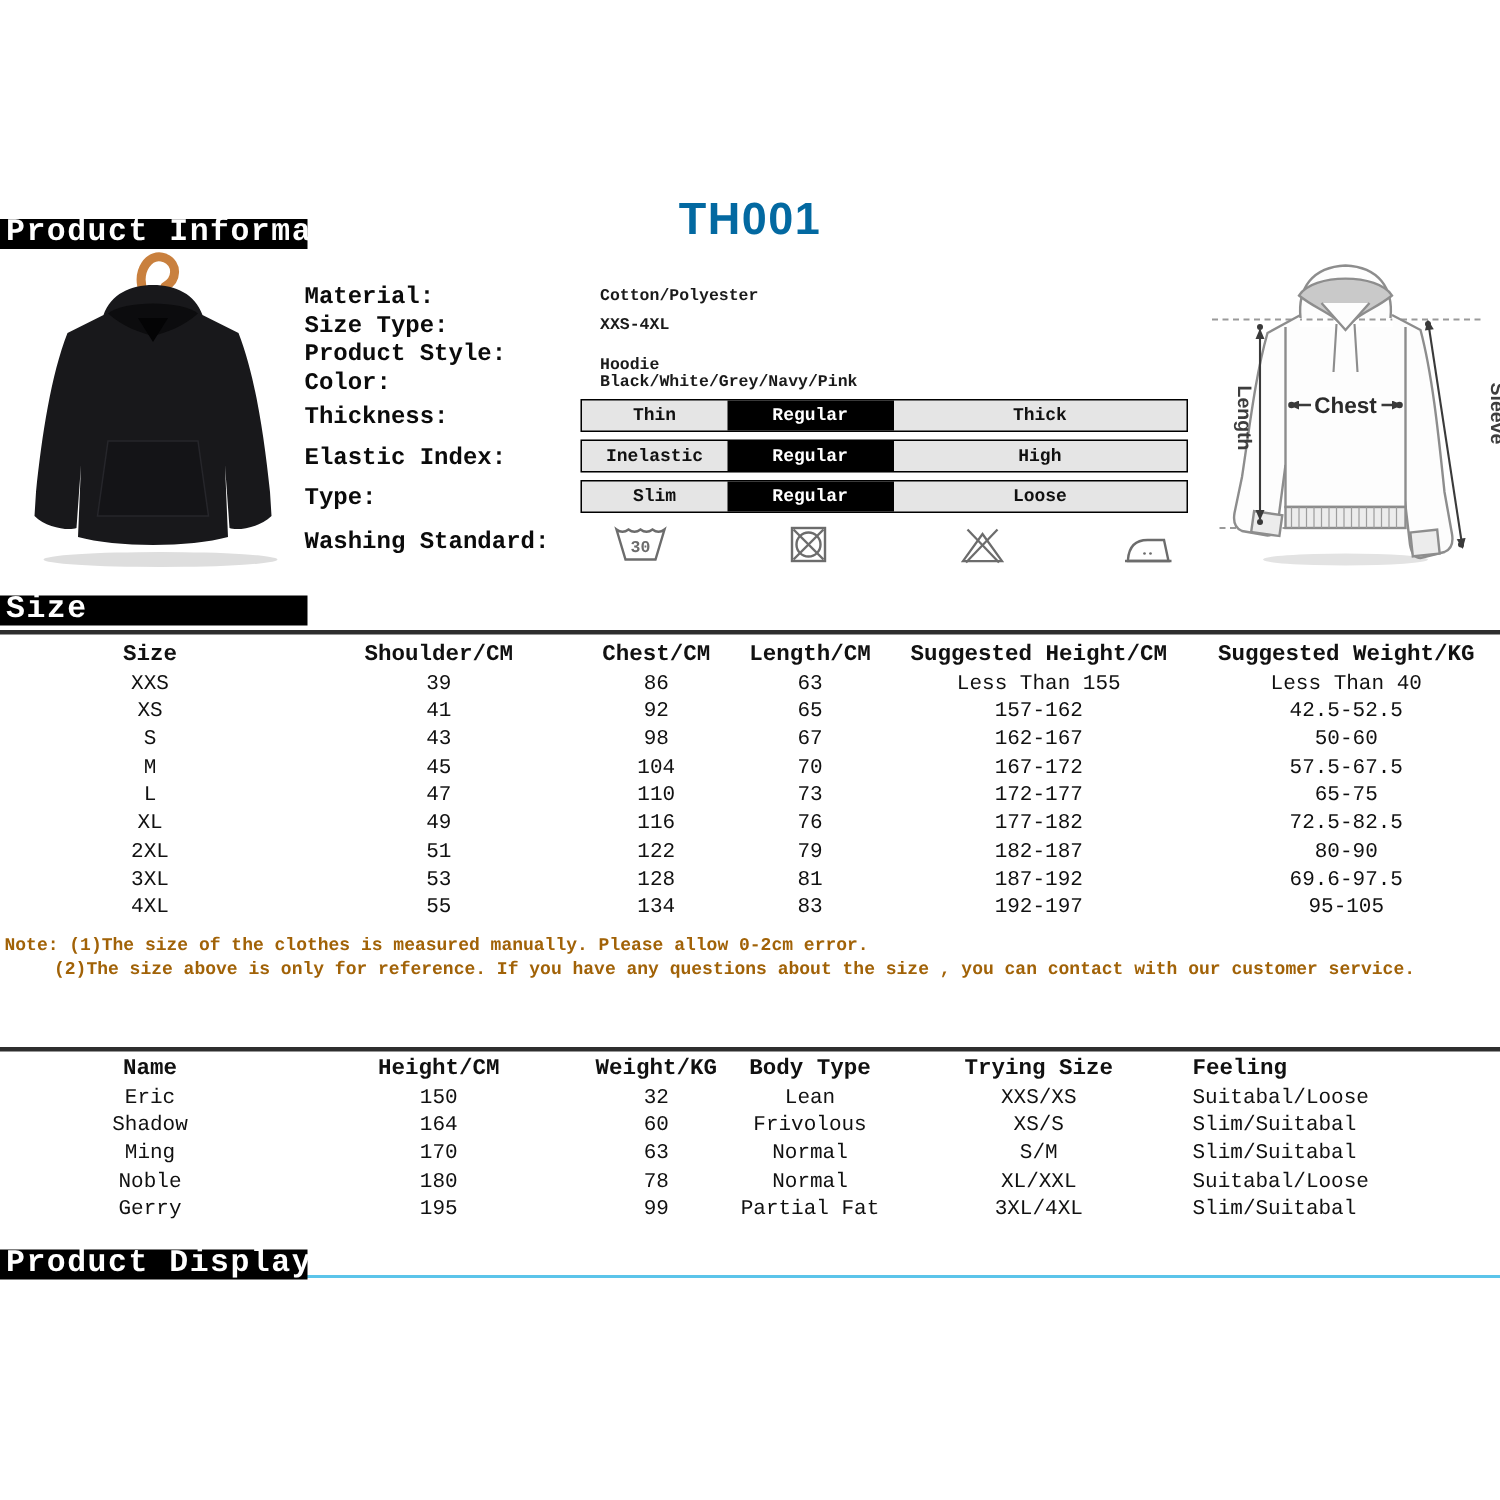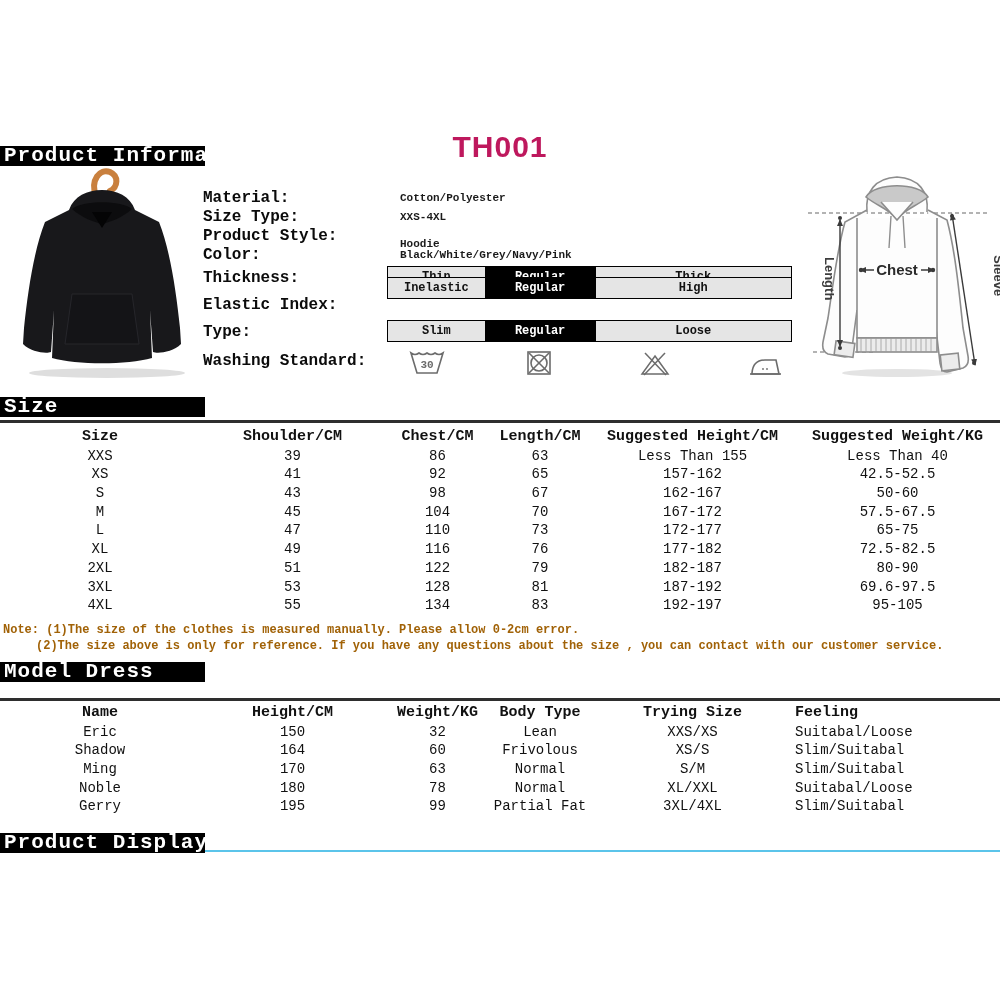--- a/index.html
+++ b/index.html
@@ -1,21 +1,21 @@
 <!DOCTYPE html>
 <html><head>
 <meta charset="utf-8">
 <style>
   html,body{margin:0;padding:0;background:#fff;}
   .page{position:relative;width:1000px;height:1000px;background:#ffffff;overflow:hidden;
         font-family:"Liberation Mono","DejaVu Sans Mono",monospace;color:#111;}
   .abs{position:absolute;}
   .title{top:130px;left:0;width:1000px;text-align:center;
          font-family:"Liberation Sans","DejaVu Sans",sans-serif;
-         font-weight:bold;font-size:30px;letter-spacing:1px;color:#be185d;}
+         font-weight:bold;font-size:30px;letter-spacing:1px;color:#0369a1;}
   .secbar{left:0;width:205px;height:20px;background:#000;color:#fff;
           font-weight:bold;font-size:21px;line-height:20px;padding-left:4px;
           box-sizing:border-box;letter-spacing:1px;white-space:nowrap;}
   .plabel{left:203px;font-weight:bold;font-size:16px;white-space:nowrap;color:#0b0b0b;}
   .pvalue{left:390px;font-size:11px;font-weight:bold;white-space:nowrap;color:#1a1a1a;margin-left:10px;}
   .selbar{left:387px;width:403px;height:20px;border:1px solid #000000;display:flex;
           box-sizing:content-box;background:#e5e5e5;}
   .seg{display:flex;align-items:center;justify-content:center;
        font-size:12px;font-weight:bold;height:100%;}
   .seg.s0{width:24%;}
@@ -68,21 +68,21 @@
   <div class="abs pvalue" style="top:192px;">Cotton/Polyester</div>
   <div class="abs pvalue" style="top:211px;">XXS-4XL</div>
   <div class="abs pvalue" style="top:238px;">Hoodie</div>
   <div class="abs pvalue" style="top:249px;">Black/White/Grey/Navy/Pink</div>
 
   <div class="abs selbar" style="top:266px;">
     <div class="seg s0">Thin</div>
     <div class="seg s1">Regular</div>
     <div class="seg s2">Thick</div>
   </div>
-  <div class="abs selbar" style="top:277px;">
+  <div class="abs selbar" style="top:293px;">
     <div class="seg s0">Inelastic</div>
     <div class="seg s1">Regular</div>
     <div class="seg s2">High</div>
   </div>
   <div class="abs selbar" style="top:320px;">
     <div class="seg s0">Slim</div>
     <div class="seg s1">Regular</div>
     <div class="seg s2">Loose</div>
   </div>
 
@@ -255,21 +255,20 @@
         <div class="tcell">134</div>
         <div class="tcell">83</div>
         <div class="tcell">192-197</div>
         <div class="tcell">95-105</div>
       </div>
     </div>
 
   <div class="abs note" style="top:623px;">Note: (1)The size of the clothes is measured manually. Please allow 0-2cm error.</div>
   <div class="abs note note2" style="top:639px;">(2)The size above is only for reference. If you have any questions about the size , you can contact with our customer service.</div>
 
-  <div class="abs secbar" style="top:662px;">Model Dress</div>
   <div class="abs dline" style="top:698px;"></div>
   <div class="abs tbl model" style="top:704px;">
       <div class="trow thead">
         <div class="tcell">Name</div>
         <div class="tcell">Height/CM</div>
         <div class="tcell">Weight/KG</div>
         <div class="tcell">Body Type</div>
         <div class="tcell">Trying Size</div>
         <div class="tcell">Feeling</div>
       </div>

